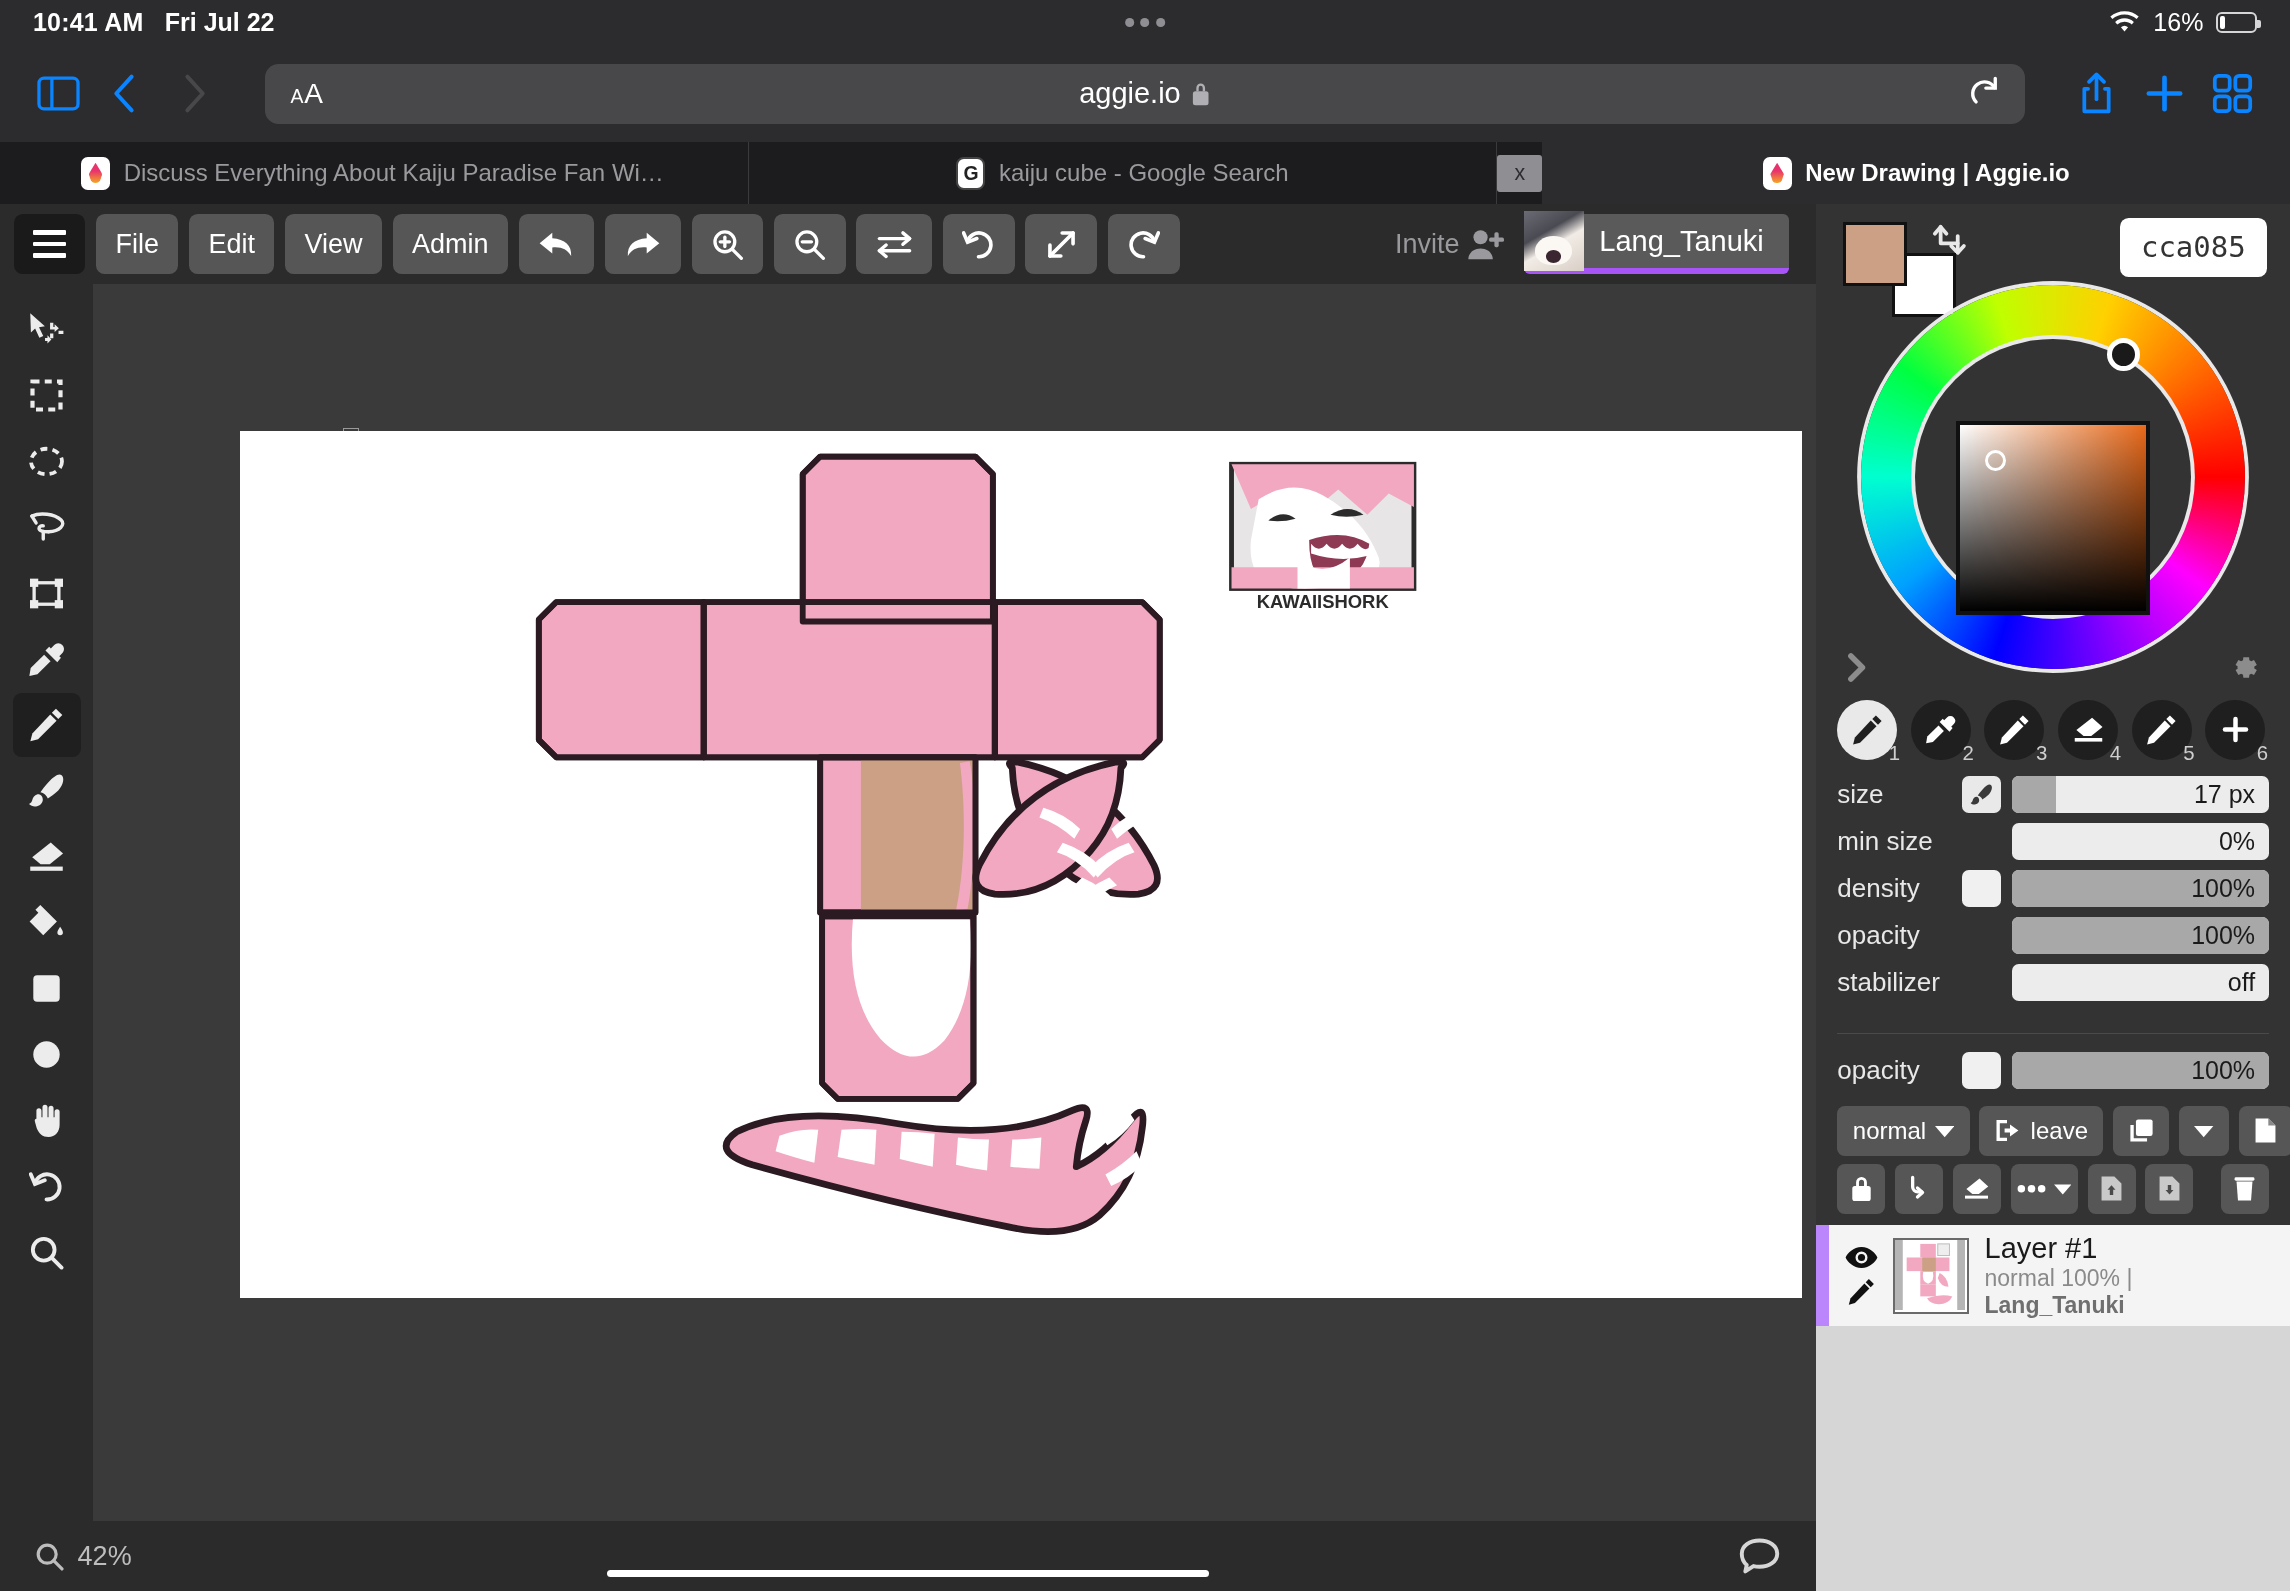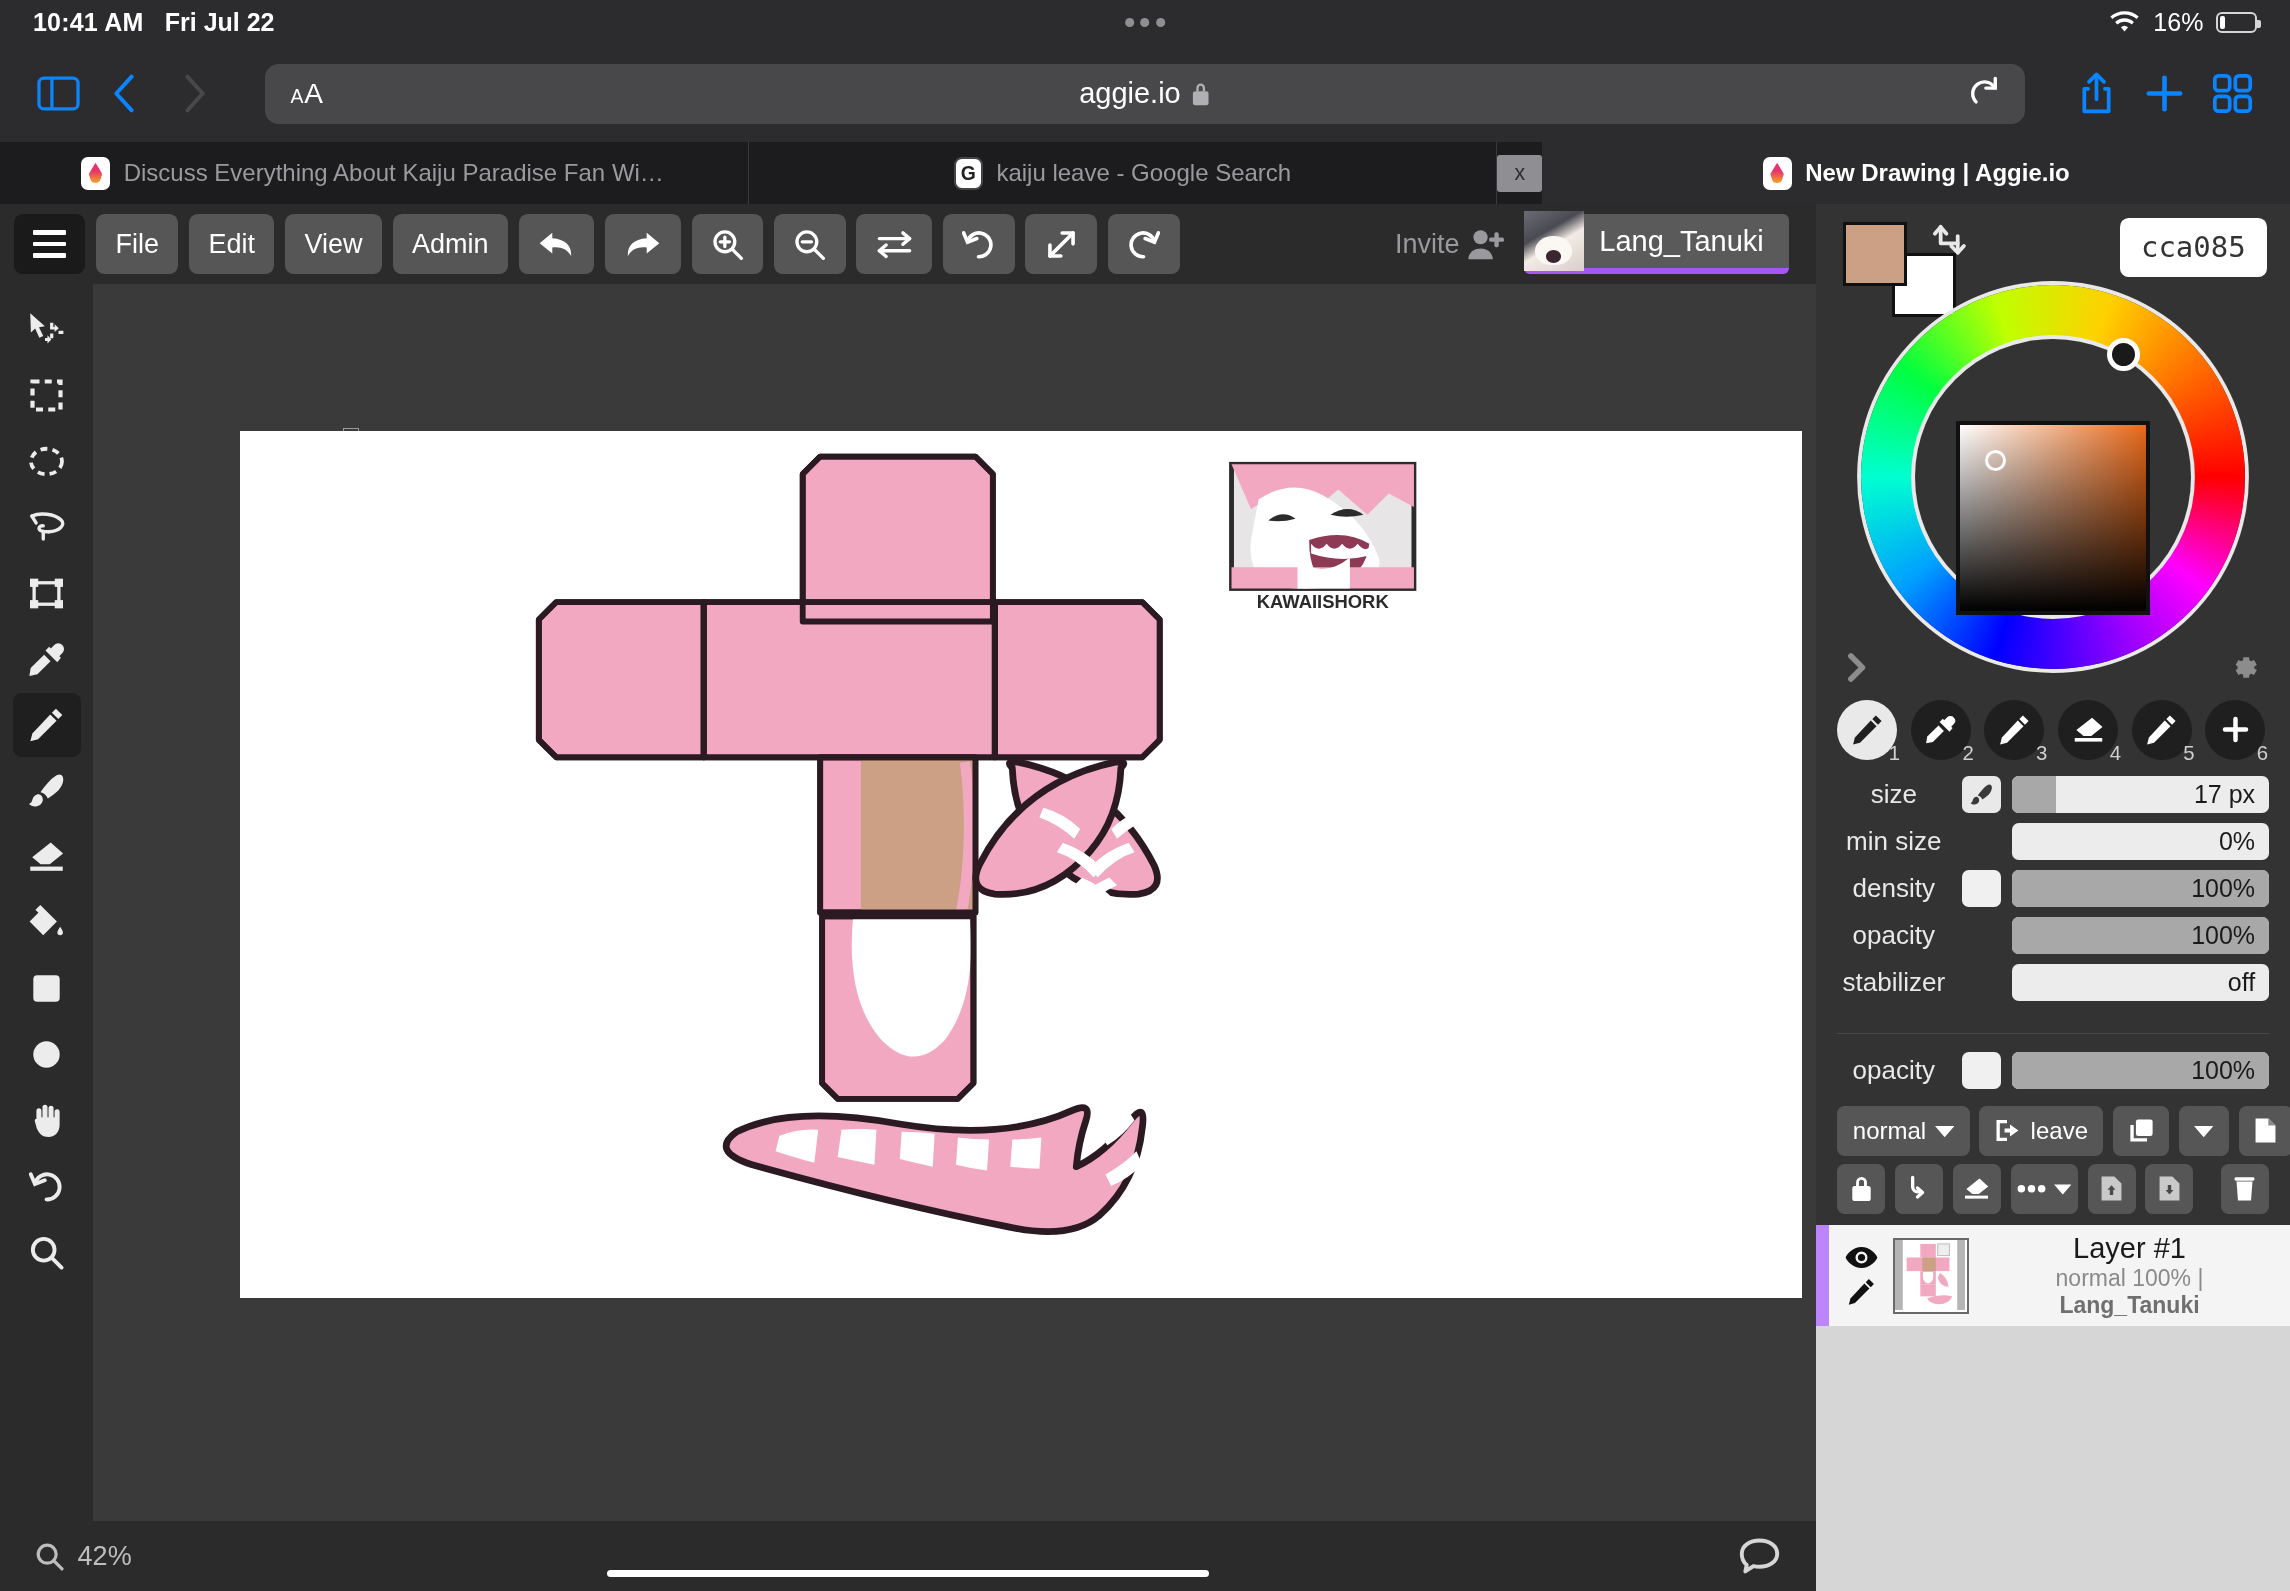--- a/index.html
+++ b/index.html
@@ -90,21 +90,21 @@
   .canvas { position:absolute; left:147px; top:147px; width:1562px; height:867px;
     background:#fff; }
   .statusline { height:70px; background:#2b2b2b; display:flex; align-items:center;
     padding:0 35px; position:relative; }
   .zoomlbl { color:#bdbdbd; font-size:27px; display:flex; align-items:center; gap:13.6px; }
   .homebar { position:absolute; left:50%; transform:translateX(-50%); bottom:13.6px;
     width:602px; height:7.8px; background:#fff; border-radius:4.9px; }
   .chatbtn { margin-left:auto; color:#d6d6d6; }
 
   
-  .rightpanel { width:474px; background:#333; flex:none; display:flex; flex-direction:column;text-align:center; }
+  .rightpanel { width:474px; background:#333; flex:none; display:flex; flex-direction:column; }
   .swatchrow { padding:17.5px 0 0 27px; display:flex; align-items:flex-start; position:relative; height:116px; }
   .sw-primary { width:64px; height:64px; border:3.9px solid #111; position:relative; z-index:2; }
   .sw-secondary { width:64px; height:64px; border:3.9px solid #111; background:#fff;
     position:absolute; left:76px; top:49px; }
   .swapicon { margin-left:21.3px; color:#e8e8e8; }
   .hexbox { position:absolute; right:23px; top:13.6px; background:#fff; color:#333;
     font-family:"DejaVu Sans Mono", monospace; font-size:29px; padding:12.6px 21.3px; border-radius:8.7px; }
 
   .wheelbox { height:320px; position:relative; display:flex; align-items:center; justify-content:center; }
   .wheel { width:384px; height:384px; border-radius:50%; position:absolute; top:-35px;
@@ -251,21 +251,21 @@
   </span>
 </div>
 
 <div class="tabstrip">
   <div class="tab">
     <span class="favicon fav-fire"></span>
     <span class="ttl">Discuss Everything About Kaiju Paradise Fan Wiki | Fa...</span>
   </div>
   <div class="tab">
     <span class="favicon fav-g">G</span>
-    <span class="ttl">kaiju leave - Google Search</span>
+    <span class="ttl">kaiju cube - Google Search</span>
   </div>
   <div class="tabclose">x</div>
   <div class="tab active">
     <span class="favicon fav-fire"></span>
     <span class="ttl">New Drawing | Aggie.io</span>
   </div>
 </div>
 
 <div class="app">
   <div class="appmain">

